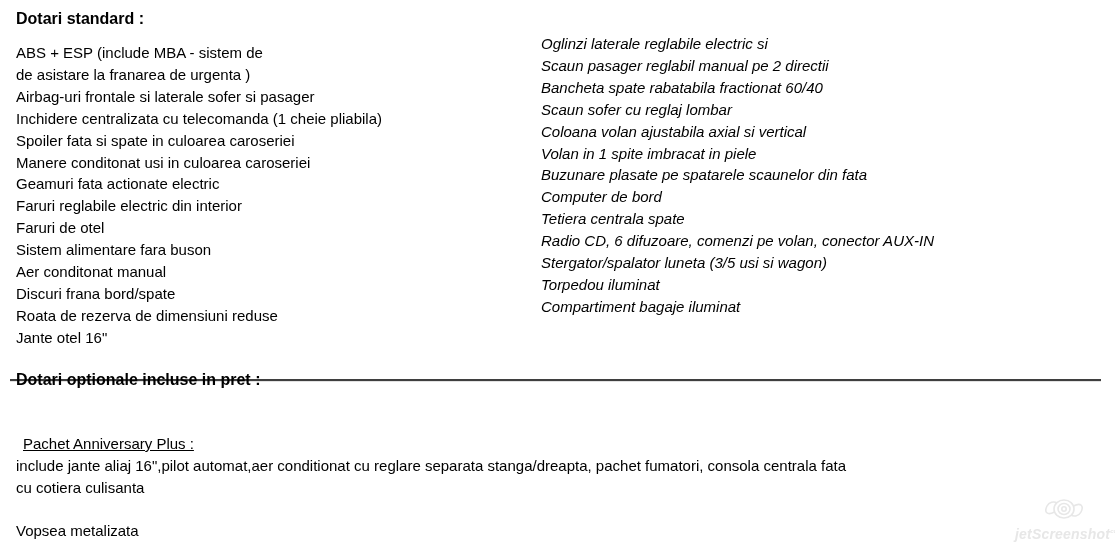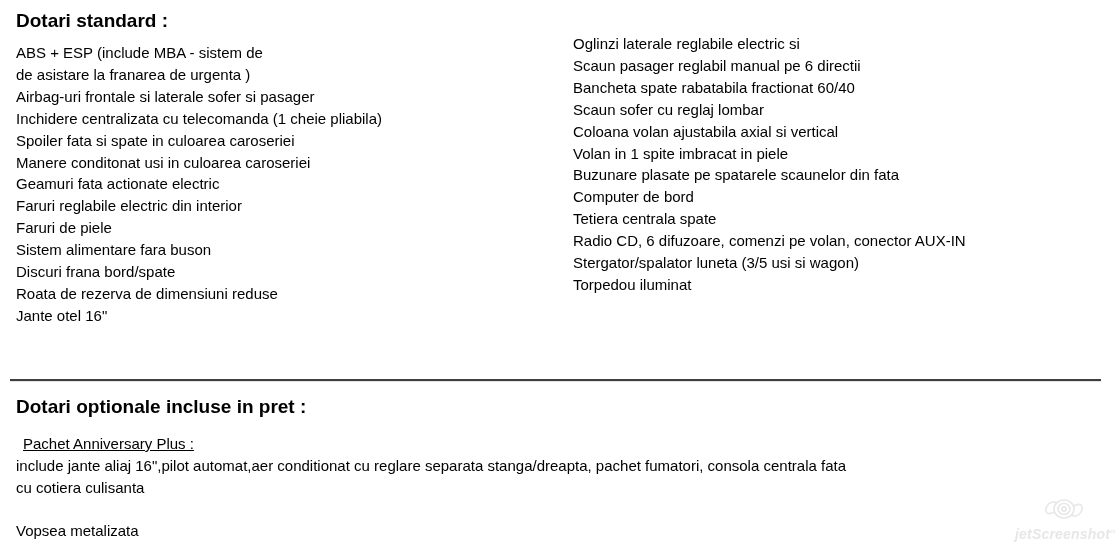--- a/index.html
+++ b/index.html
@@ -12,44 +12,44 @@
     background: #ffffff;
     position: relative;
     overflow: hidden;
     font-family: "Liberation Sans", sans-serif;
     font-size: 15px;
     color: #000000;
   }
   .abs { position: absolute; }
   .heading {
     font-weight: bold;
-    font-size: 19px;
+    font-size: 16px;
     white-space: nowrap;
   }
   .col .line {
     line-height: 21.9px;
     white-space: nowrap;
   }
   .line {
     line-height: 21.9px;
     white-space: nowrap;
   }
   #left-col  { left: 16px;  top: 42px; }
-  #right-col { left: 573px; top: 33px; }
+  #right-col { left: 541px; top: 33px; font-style: italic; }
   #heading-standard { left: 16px; top: 10px; }
   #divider {
     left: 10px;
     top: 371px;
     width: 1091px;
     height: 0;
     border: none;
     border-top: 2px solid #3f3f3f;
     border-bottom: 1px solid #e2e2e2;
   }
-  #heading-optional { left: 16px; top: 396px; }
+  #heading-optional { left: 16px; top: 371px; }
   #package-title {
     left: 23px; top: 433px;
     text-decoration: underline;
   }
   #package-line1 { left: 16px; top: 455px; }
   #package-line2 { left: 16px; top: 477px; }
   #extra-option  { left: 16px; top: 520px; }
   #watermark {
     right: 2px;
     top: 492px;
@@ -80,40 +80,42 @@
 
 <div id="left-col" class="abs col">
     <div class="line">ABS + ESP (include MBA - sistem de</div>
     <div class="line">de asistare la franarea de urgenta )</div>
     <div class="line">Airbag-uri frontale si laterale sofer si pasager</div>
     <div class="line">Inchidere centralizata cu telecomanda (1 cheie pliabila)</div>
     <div class="line">Spoiler fata si spate in culoarea caroseriei</div>
     <div class="line">Manere conditonat usi in culoarea caroseriei</div>
     <div class="line">Geamuri fata actionate electric</div>
     <div class="line">Faruri reglabile electric din interior</div>
-    <div class="line">Faruri de piele</div>
+    <div class="line">Faruri de otel</div>
     <div class="line">Sistem alimentare fara buson</div>
+    <div class="line">Aer conditonat manual</div>
     <div class="line">Discuri frana bord/spate</div>
     <div class="line">Roata de rezerva de dimensiuni reduse</div>
     <div class="line">Jante otel 16"</div>
   </div>
 
 <div id="right-col" class="abs col">
     <div class="line">Oglinzi laterale reglabile electric si</div>
-    <div class="line">Scaun pasager reglabil manual pe 6 directii</div>
+    <div class="line">Scaun pasager reglabil manual pe 2 directii</div>
     <div class="line">Bancheta spate rabatabila fractionat 60/40</div>
     <div class="line">Scaun sofer cu reglaj lombar</div>
     <div class="line">Coloana volan ajustabila axial si vertical</div>
     <div class="line">Volan in 1 spite imbracat in piele</div>
     <div class="line">Buzunare plasate pe spatarele scaunelor din fata</div>
     <div class="line">Computer de bord</div>
     <div class="line">Tetiera centrala spate</div>
     <div class="line">Radio CD, 6 difuzoare, comenzi pe volan, conector AUX-IN</div>
     <div class="line">Stergator/spalator luneta (3/5 usi si wagon)</div>
     <div class="line">Torpedou iluminat</div>
+    <div class="line">Compartiment bagaje iluminat</div>
   </div>
 
 <hr id="divider" class="abs">
 
 <div id="heading-optional" class="abs heading">Dotari optionale incluse in pret :</div>
 
 <div id="package-title" class="abs line">Pachet Anniversary Plus :</div>
 
 <div id="package-line1" class="abs line">include jante aliaj 16",pilot automat,aer conditionat cu reglare separata stanga/dreapta, pachet fumatori, consola centrala fata</div>
 

